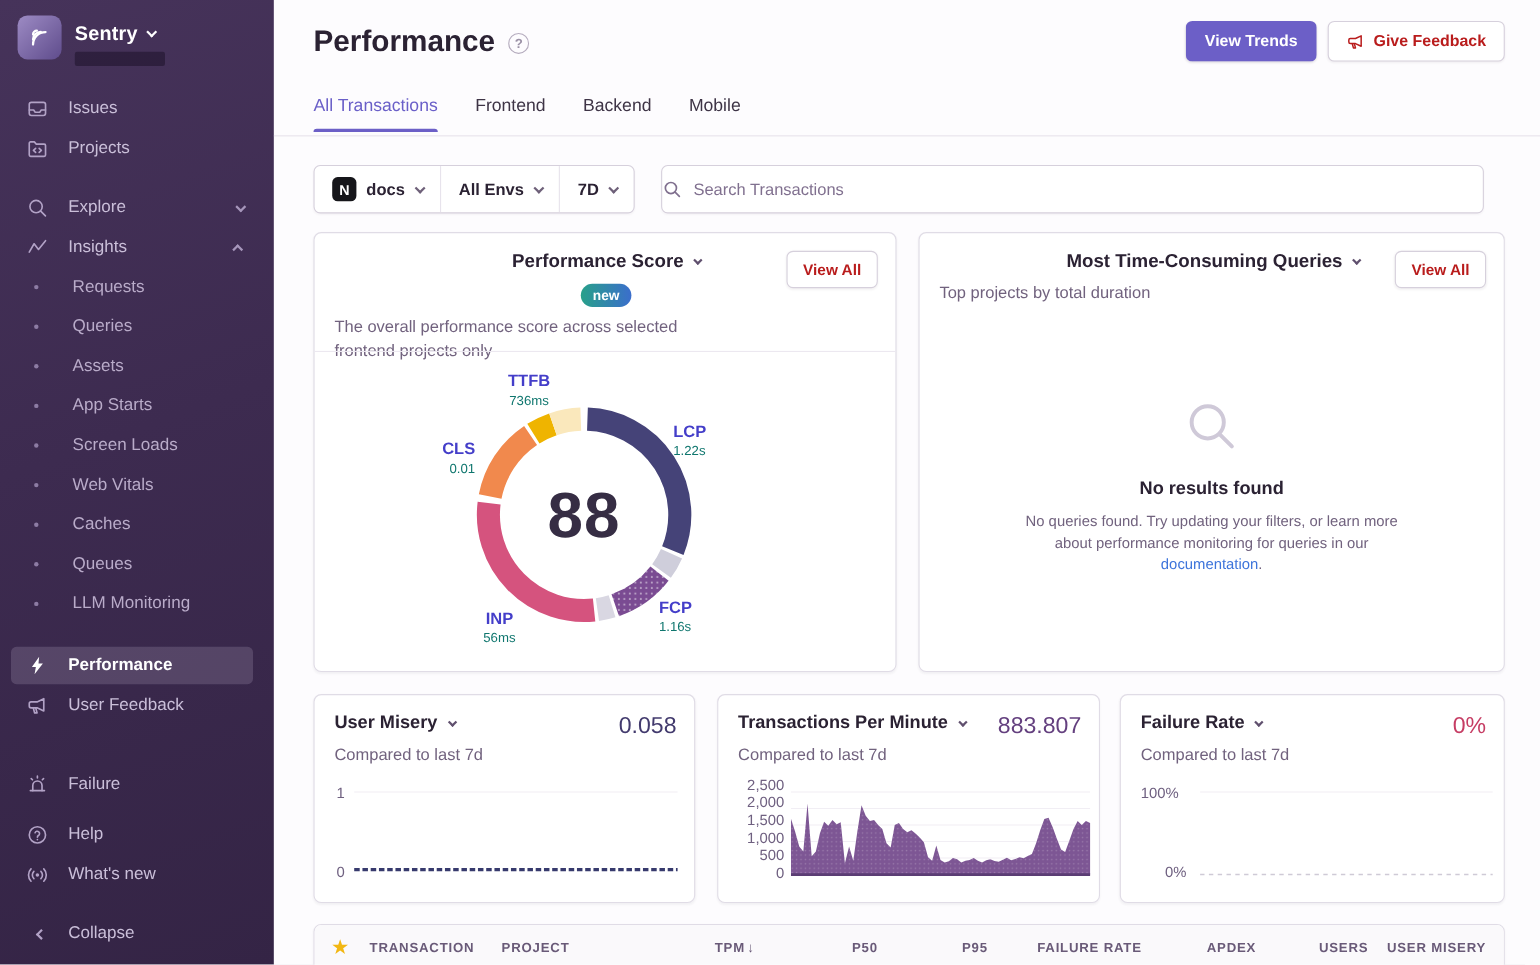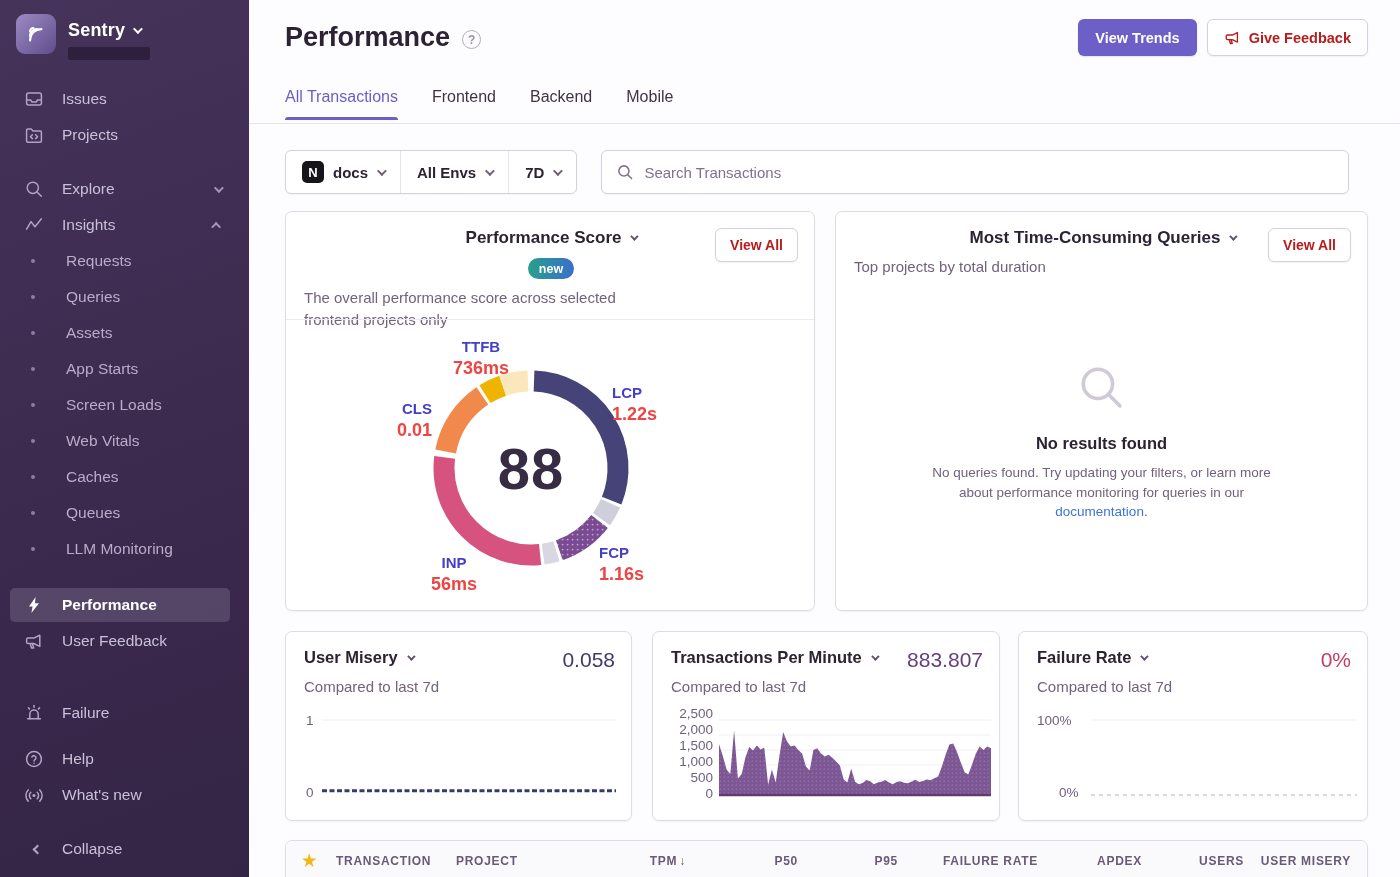--- a/index.html
+++ b/index.html
@@ -52,21 +52,21 @@
   
   .filterbar { position:absolute; left:36px; top:150px; display:flex; gap:24px; }
   .filter-group { display:flex; align-items:stretch; height:44px; background:#fff; border:1px solid #d6d0dc; border-radius:6px;
     box-shadow:0 1px 2px rgba(43,34,51,.04); overflow:hidden; }
   .filter-seg { display:flex; align-items:center; gap:9px; padding:0 16px; font-size:15px; font-weight:700; color:#2b2233; cursor:pointer; }
   .filter-seg + .filter-seg { border-left:1px solid #e7e3ec; }
   .filter-seg .caret { color:#6e6079; }
   .plat-icon { width:22px; height:22px; border-radius:5px; background:#16161a; color:#fff; font-size:13px; font-weight:700;
     display:flex; align-items:center; justify-content:center; }
   .searchbox { width:748px; height:44px; background:#fff; border:1px solid #d6d0dc; border-radius:6px; display:flex; align-items:center;
-    gap:10px; padding:0 14px; box-shadow:0 1px 2px rgba(43,34,51,.04); }
+    gap:10px; padding:0 0; box-shadow:0 1px 2px rgba(43,34,51,.04); }
   .searchbox svg { stroke:#80708f; fill:none; stroke-width:1.7; stroke-linecap:round; }
   .searchbox input { border:none; outline:none; flex:1; font-size:15px; color:#2b2233; font-family:"Liberation Sans",sans-serif; background:transparent; }
   .searchbox input::placeholder { color:#80708f; }
 
   
   .card { position:absolute; background:#fff; border:1px solid #e0dce6; border-radius:7px; box-shadow:0 1px 2px rgba(43,34,51,.05); }
   .card-head { display:flex; align-items:center; gap:10px; padding:16px 16px 4px 18px;flex-direction:column; }
   .card-title { font-size:17px; font-weight:700; color:#2b2233; display:flex; align-items:center; gap:9px; cursor:pointer; }
   .card-title .caret { color:#60506e; width:6px; height:6px; }
   .card-sub { padding:4px 18px 0 18px; font-size:15px; color:#71627e; line-height:1.45; }
@@ -74,21 +74,21 @@
     color:#fff; font-size:12.5px; font-weight:700; display:inline-flex; align-items:center; }
   .viewall { position:absolute; right:16px; top:16px; }
   .card-hr { position:absolute; left:0; right:0; top:107px; height:1px; background:#ece8f0; }
 
   
   .donut-wrap { position:absolute; left:135px; top:146px; width:220px; height:220px; }
   .donut-score { position:absolute; inset:0; display:flex; align-items:center; justify-content:center;
     font-size:58px; font-weight:700; color:#362d44; letter-spacing:1px; }
   .vital { position:absolute; line-height:1.25; }
   .vital .vname { font-size:15px; font-weight:700; color:#443ec9; }
-  .vital .vval { font-size:18px; color:#ef4444;font-weight:bold; }
+  .vital .vval { font-size:12px; color:#0f766e; }
 
   
   .empty { position:absolute; left:0; right:0; top:150px; text-align:center; color:#71627e; }
   .empty .etitle { font-size:16.5px; font-weight:700; color:#2b2233; margin-top:16px; }
   .empty .ebody { width:352px; margin:10px auto 0; font-size:13.5px; line-height:1.45; color:#71627e; }
   .empty a { color:#3d74db; text-decoration:none; cursor:pointer; }
   .empty svg { stroke:#cfc9d8; fill:none; stroke-width:2.2; stroke-linecap:round; }
 
   
   .mini-head { display:flex; align-items:flex-start; justify-content:space-between; padding:16px 16px 0 18px; }

